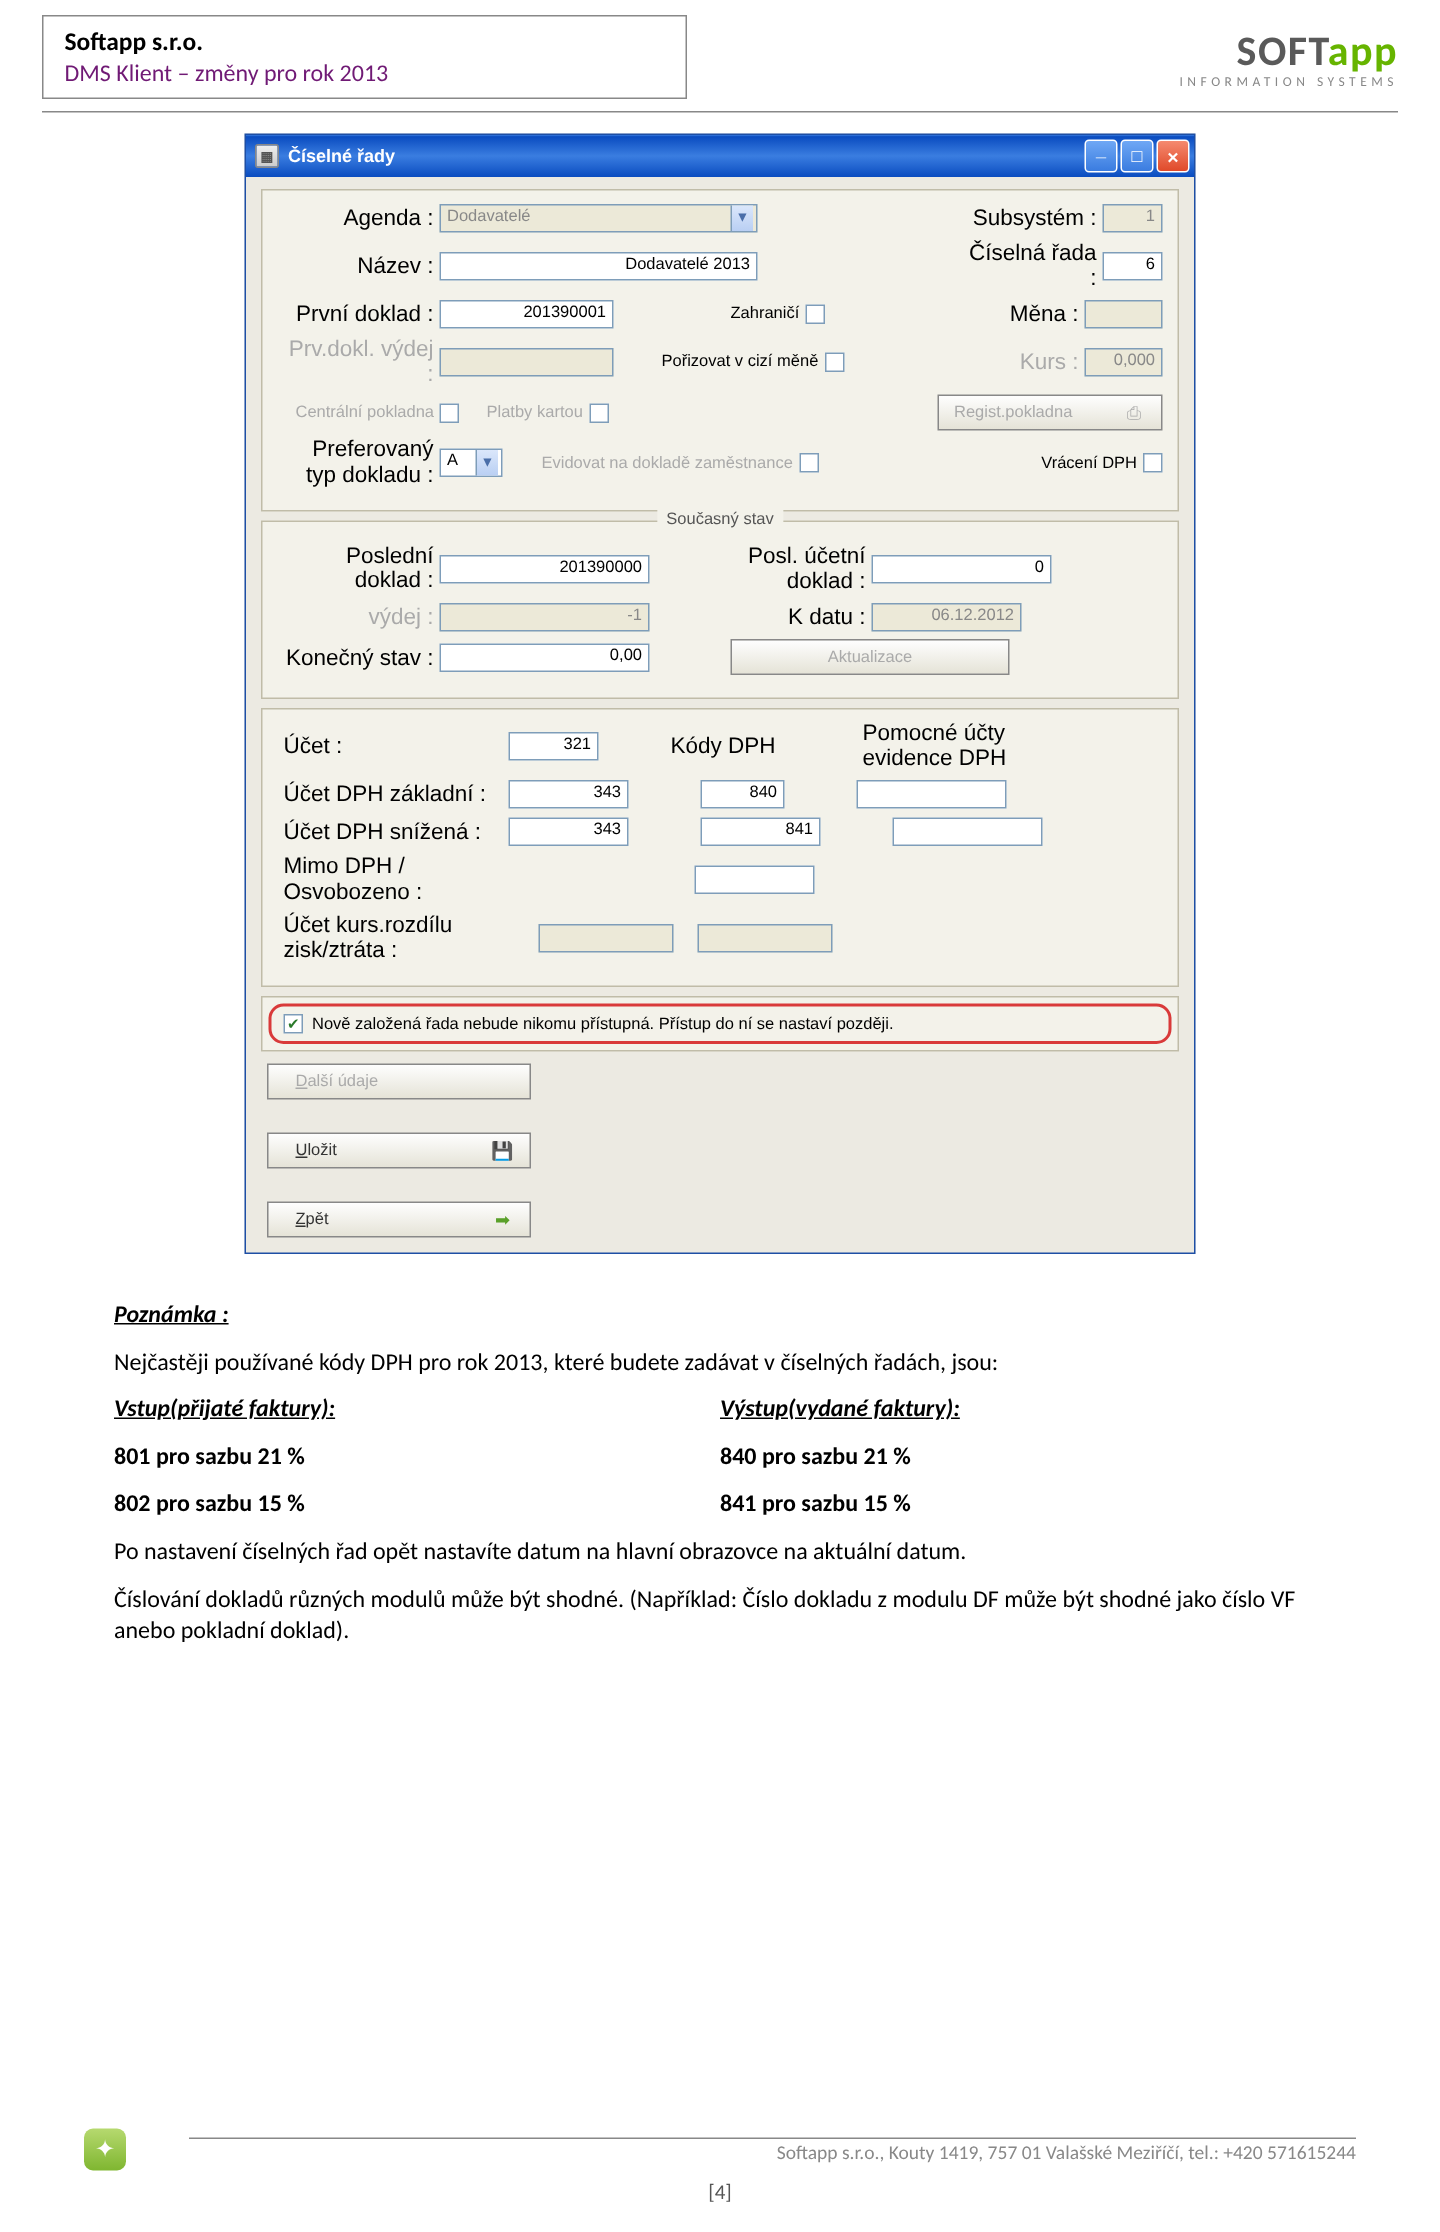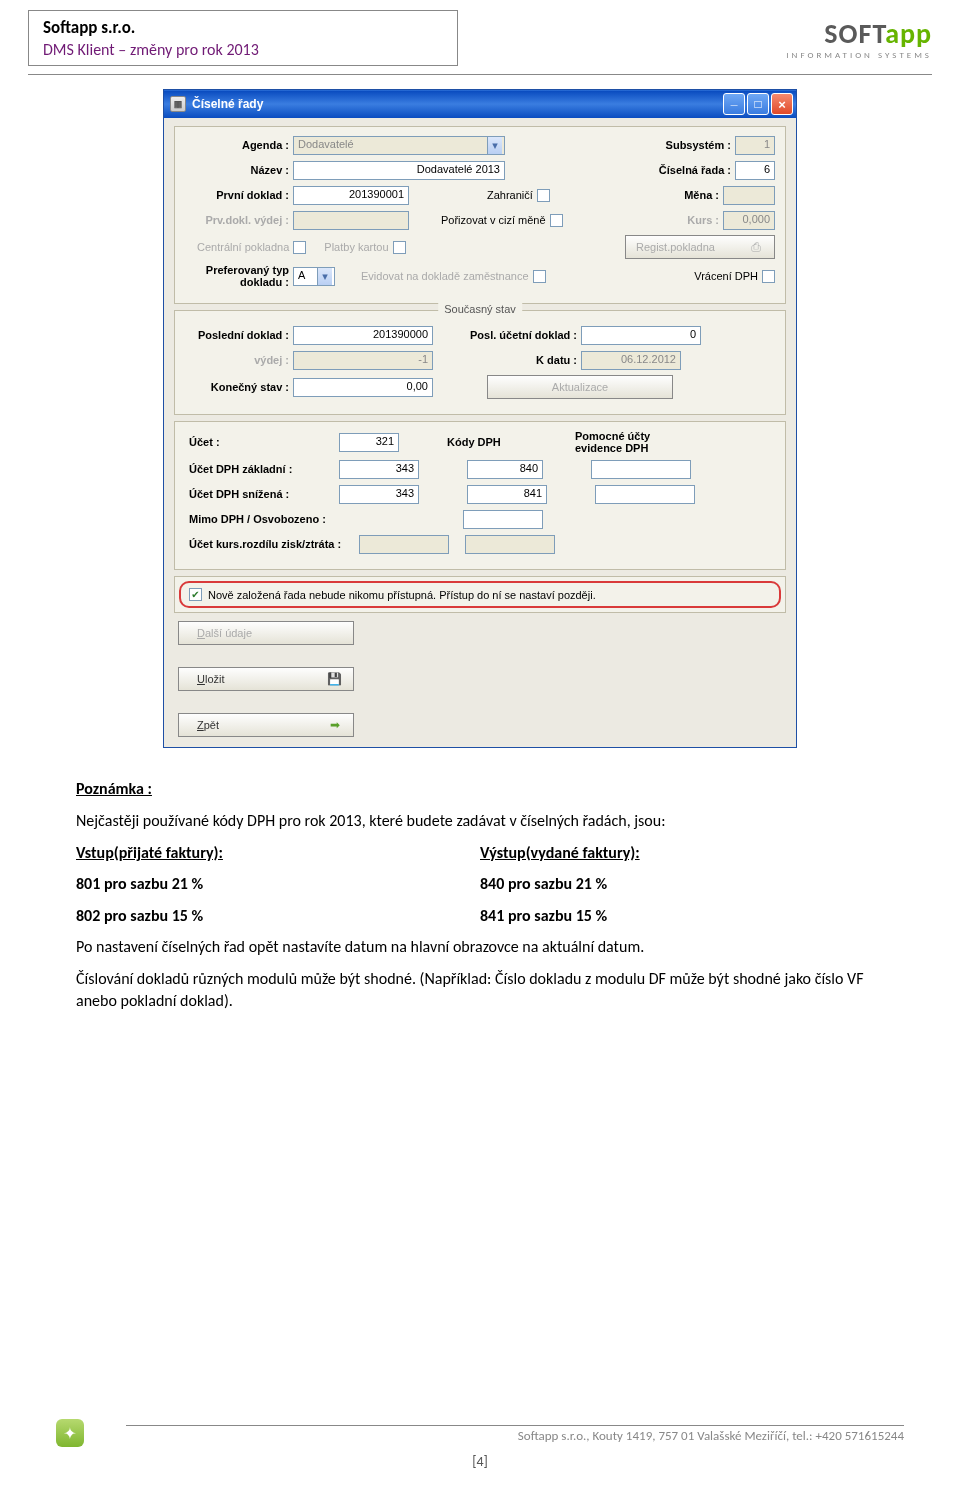--- a/index.html
+++ b/index.html
@@ -93,21 +93,21 @@
   .legend {
     position: absolute;
     top: -8px; left: 50%;
     transform: translateX(-50%);
     background: #f3f2ea;
     padding: 0 6px;
     color: #555;
     font-size: 11px;
   }
   .row { display: flex; align-items: center; gap: 4px; margin-bottom: 5px; min-height: 20px; }
-  .lbl { text-align: right; font-size: 11px; color: #000; font-weight: bold; }
+  .lbl { text-align: right; font-size: 15px; color: #000; }
   .lbl.dis { color: #aaa; }
   .fld {
     height: 19px;
     border: 1px solid #7e9db9;
     background: #fff;
     font-size: 11px;
     padding: 1px 4px;
     text-align: right;
     font-family: Tahoma, Arial;
   }
@@ -172,21 +172,21 @@
     margin-top: 8px;
     padding: 0 4px;
     flex-direction: column;
   }
   .buttonbar .btn { width: 176px; justify-content: space-between; padding: 0 10px 0 18px;}
   .underline-key { text-decoration: underline; }
 
   
   .doc-content { padding: 30px 76px 0 76px; font-size: 16px; line-height: 1.35; }
   .doc-content p { margin-bottom: 10px; }
-  .doc-content .u { text-decoration: underline; }
+  .doc-content .u { text-decoration: underline; font-style: italic; }
   .doc-content .b { font-weight: bold; }
   .two-col { display: flex; }
   .two-col .col { flex: 1; }
 
   
   .doc-footer {
     position: absolute;
     bottom: 18px;
     left: 0; right: 0;
     padding: 0 56px;
@@ -336,21 +336,21 @@
         <span class="fld left" style="width:60px">321</span>
         <span style="width:40px"></span>
         <span class="lbl" style="width:110px;text-align:left">Kódy DPH</span>
         <span style="width:10px"></span>
         <span class="lbl" style="width:120px;text-align:left;line-height:1.1">Pomocné účty evidence DPH</span>
       </div>
       <div class="row">
         <span class="lbl" style="width:150px;text-align:left;padding-left:4px">Účet DPH základní :</span>
         <span class="fld left" style="width:80px">343</span>
         <span style="width:40px"></span>
-        <span class="fld left" style="width:76px">840</span>
+        <span class="fld left" style="width:56px">840</span>
         <span style="width:40px"></span>
         <span class="fld left" style="width:100px"></span>
       </div>
       <div class="row">
         <span class="lbl" style="width:150px;text-align:left;padding-left:4px">Účet DPH snížená :</span>
         <span class="fld left" style="width:80px">343</span>
         <span style="width:40px"></span>
         <span class="fld left" style="width:80px">841</span>
         <span style="width:40px"></span>
         <span class="fld left" style="width:100px"></span>

